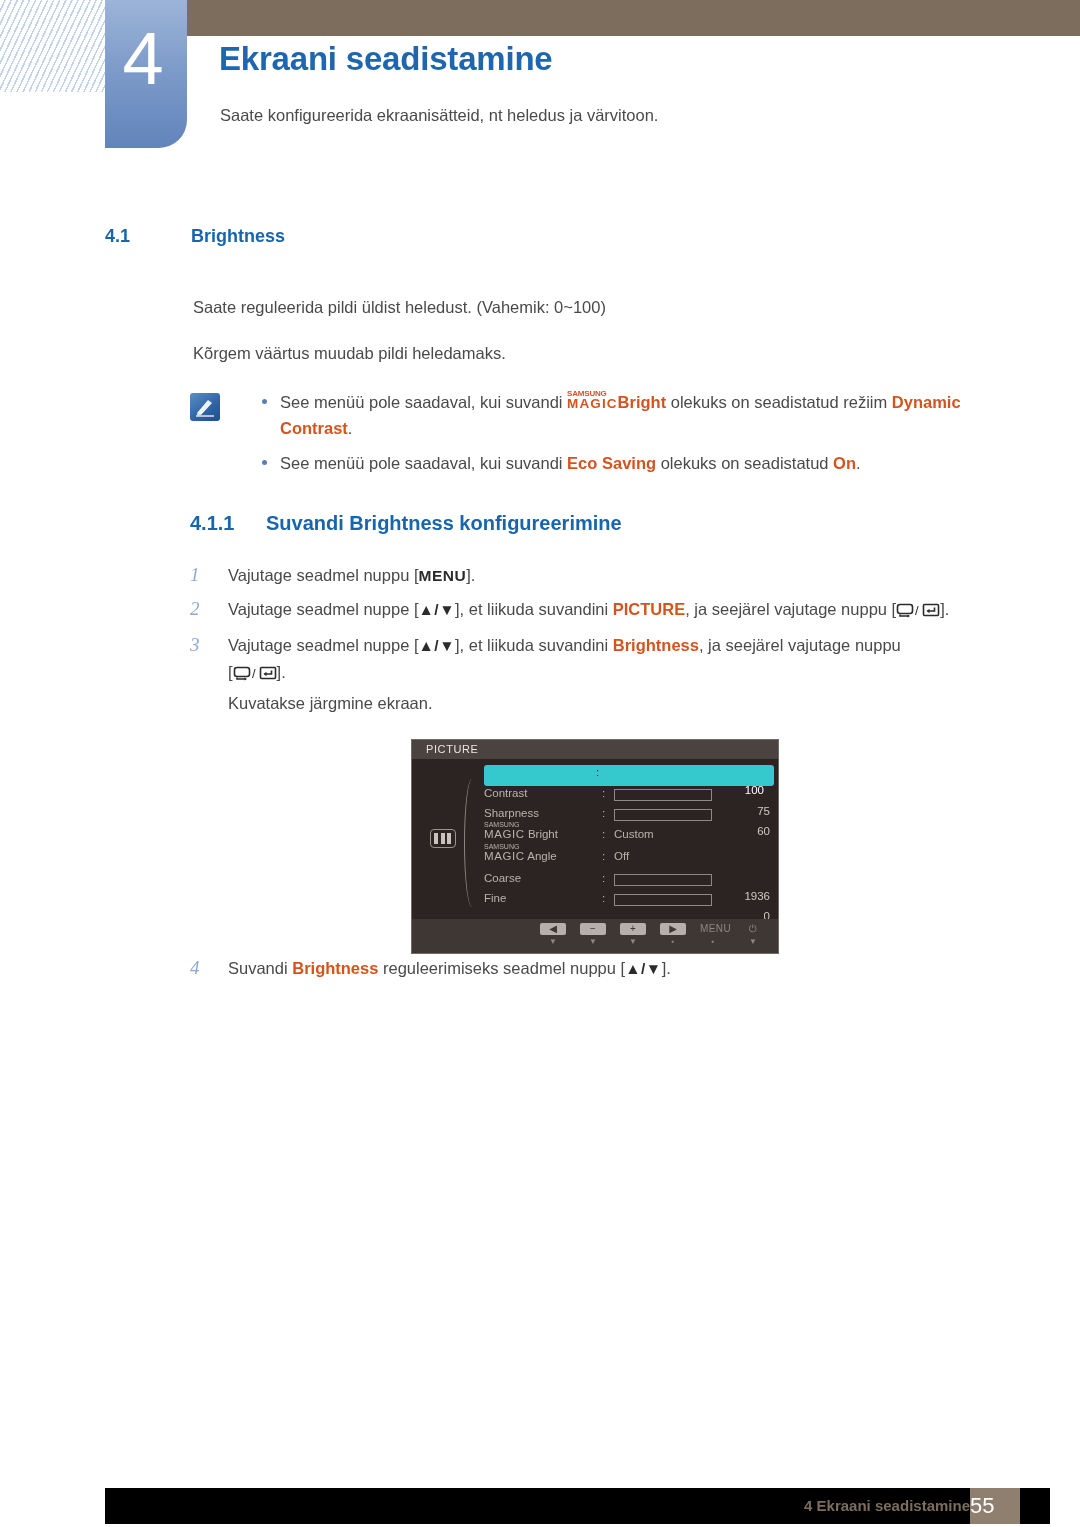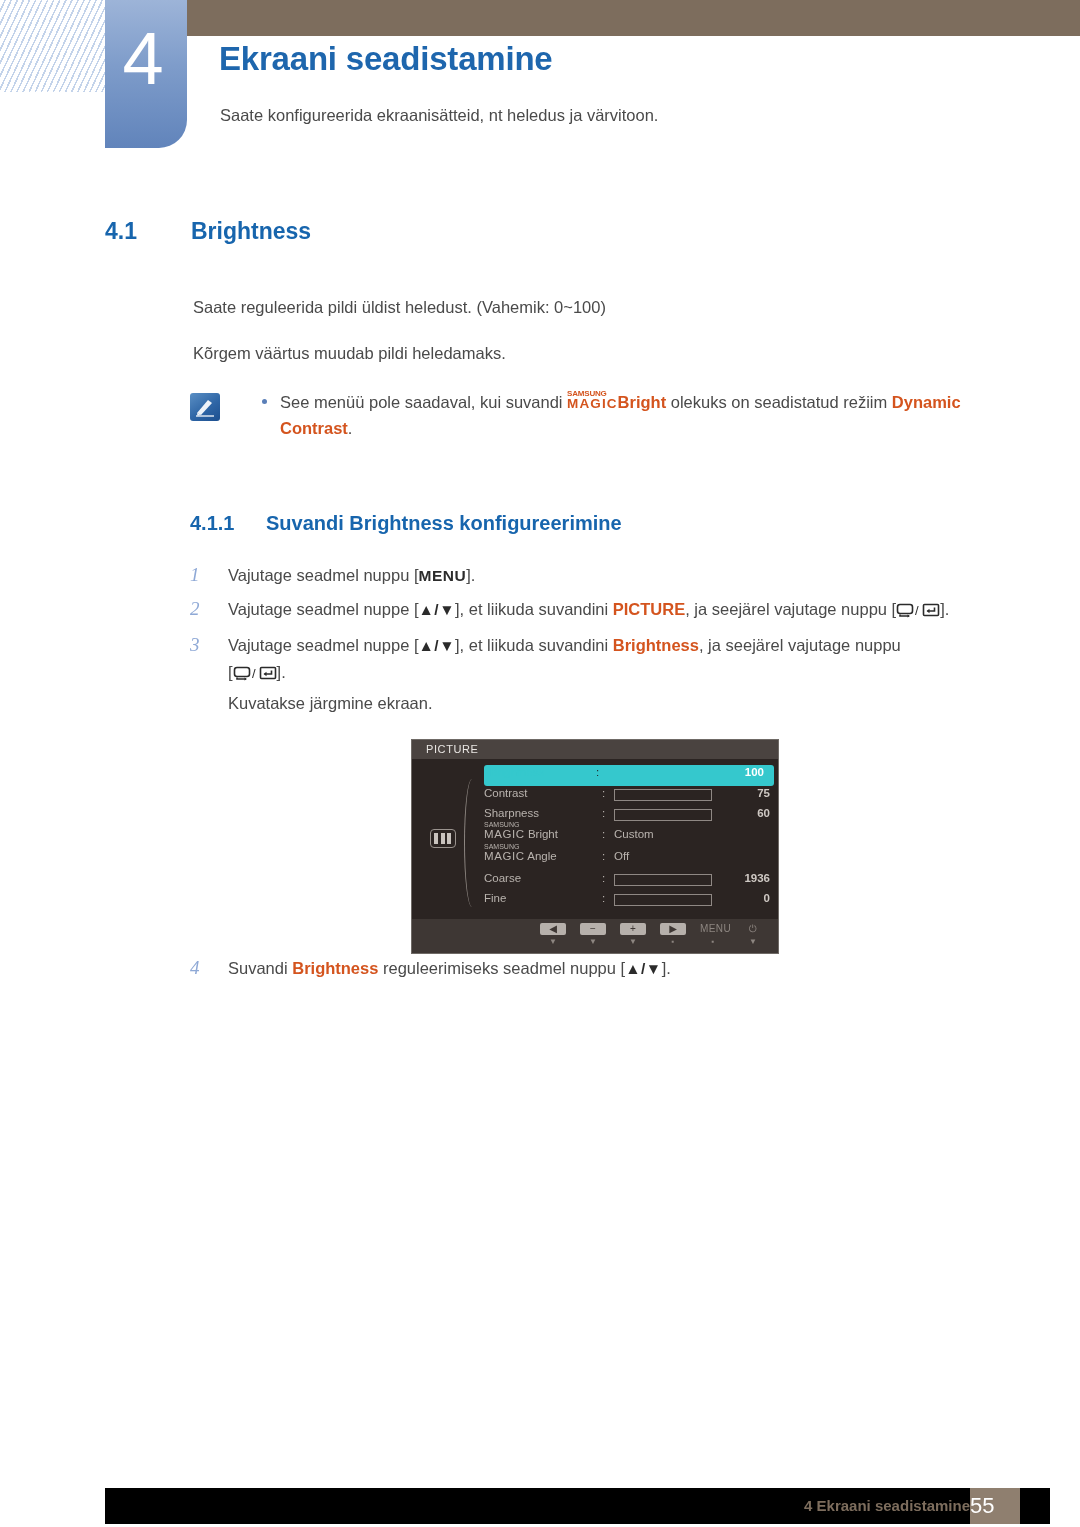--- a/index.html
+++ b/index.html
@@ -44,22 +44,22 @@
     letter-spacing:-0.2px;
     text-align:right;
   }
   .chapter-sub {
     position:absolute; left:220px; top:106px;
     font-size:16.5px; color:#4a4a4a;
   }
 
   
   .sec-head {
-    position:absolute; left:105px; top:218px;
-    font-size:23px; font-weight:bold; color:#1765ad;
+    position:absolute; left:105px; top:226px;
+    font-size:18px; font-weight:bold; color:#1765ad;
   }
   .sec-head .sec-num { display:inline-block; width:86px; }
 
   .para { position:absolute; left:193px; font-size:16.5px; color:#4a4a4a; }
   .p1 { top:298px; }
   .p2 { top:344px; }
 
   
   .note { position:absolute; left:190px; top:390px; width:800px; }
   .note-icon {
@@ -151,22 +151,22 @@
     transform:scaleX(1);
   }
 
   .osd-rows { position:absolute; left:72px; top:6px; width:290px; }
   .osd-row { position:relative; height:20.5px; }
   .osd-label { position:absolute; left:0; top:1px;
                font-size:11.5px; color:#b9b3ae; white-space:nowrap; }
   .osd-row.sel .osd-label { color:#35c8cd; }
   .osd-colon { position:absolute; left:118px; top:1px;
                font-size:11.5px; color:#b9b3ae; }
-  .osd-val { position:absolute; left:238px; top:1px; width:48px;
-             text-align:right; font-size:11.5px; color:#cfc9c4;font-weight:bold; }
+  .osd-val { position:absolute; left:238px; top:19px; width:48px;
+             text-align:right; font-size:11.5px; color:#cfc9c4; }
   .osd-text { position:absolute; left:130px; top:1px;
               font-size:11.5px; color:#b9b3ae; }
 
   .bar {
     position:absolute; left:130px; top:3px;
     width:98px; height:12px;
     border:1px solid #8f8884; background:#2b2422;
   }
   .bar .fill { height:100%; background:#a5a09b; }
 
@@ -236,20 +236,23 @@
   <div class="note-icon">
     <svg width="22" height="22" viewBox="0 0 22 22" aria-hidden="true">
       <path d="M3 17 L14 4 L18 7 L7 19 Z" fill="#ffffff" opacity="0.92"></path>
       <path d="M3 17 L7 19 L3.4 19.6 Z" fill="#ffffff" opacity="0.92"></path>
       <path d="M2 20 L20 20" stroke="#ffffff" stroke-width="1.4" opacity="0.9"></path>
     </svg>
   </div>
   <ul class="note-list">
     <li>
       <span class="bullet"></span><span>See menüü pole saadaval, kui suvandi </span><span class="magic"><span class="sam">SAMSUNG</span><span class="mag">MAGIC</span></span><span class="orange-b">Bright</span><span> olekuks on seadistatud režiim </span><span class="orange-b">Dynamic Contrast</span><span>.</span>
+    </li>
+    <li>
+      <span class="bullet"></span><span>See menüü pole saadaval, kui suvandi </span><span class="orange-b">Eco Saving</span><span> olekuks on seadistatud </span><span class="orange-b">On</span><span>.</span>
     </li>
   </ul>
 </div>
 
 <div class="subsec">
   <span class="sub-num">4.1.1</span><span>Suvandi Brightness konfigureerimine</span>
 </div>
 
 <div class="steps">
 

